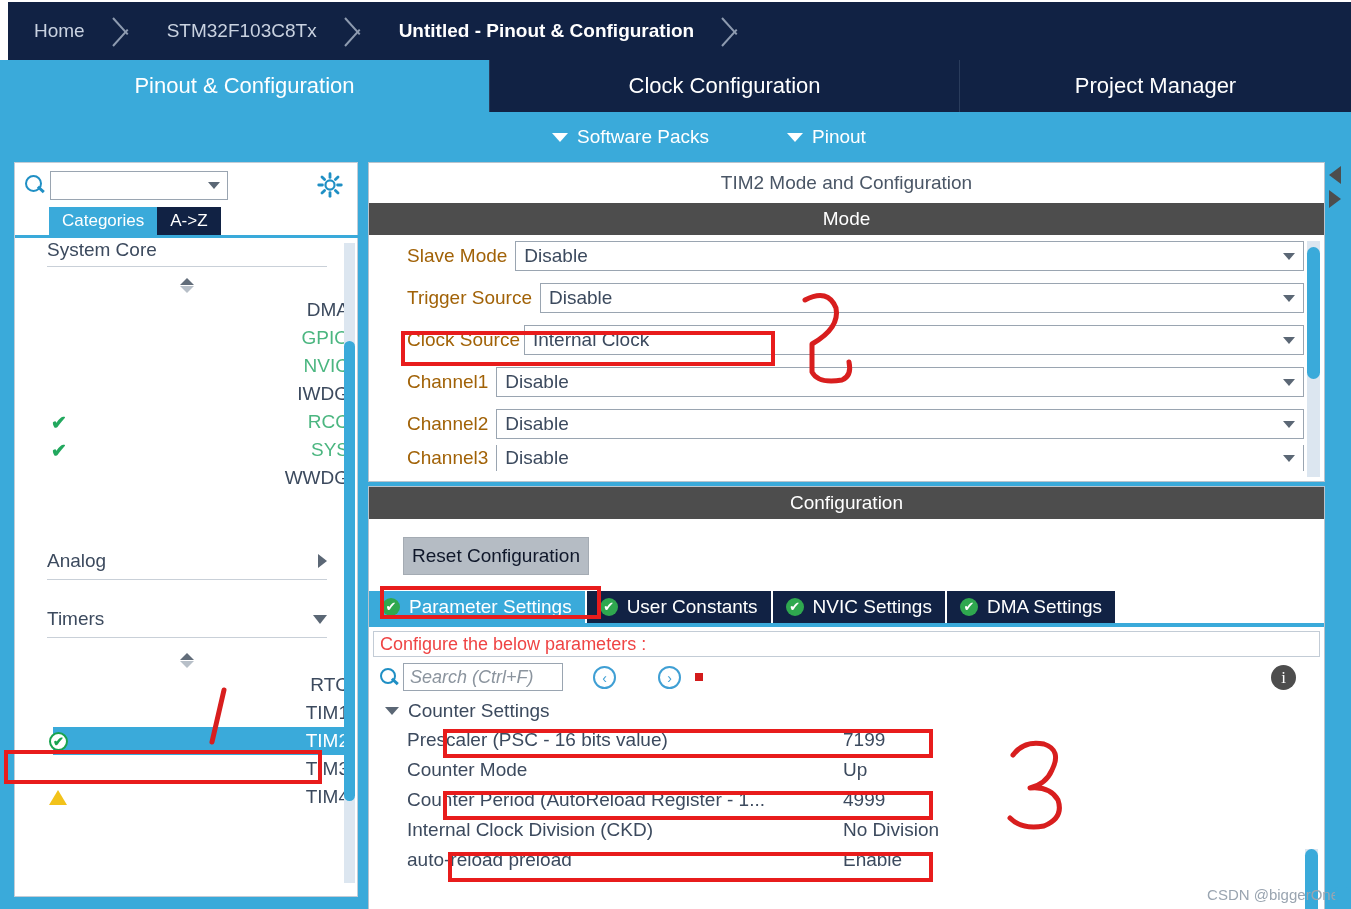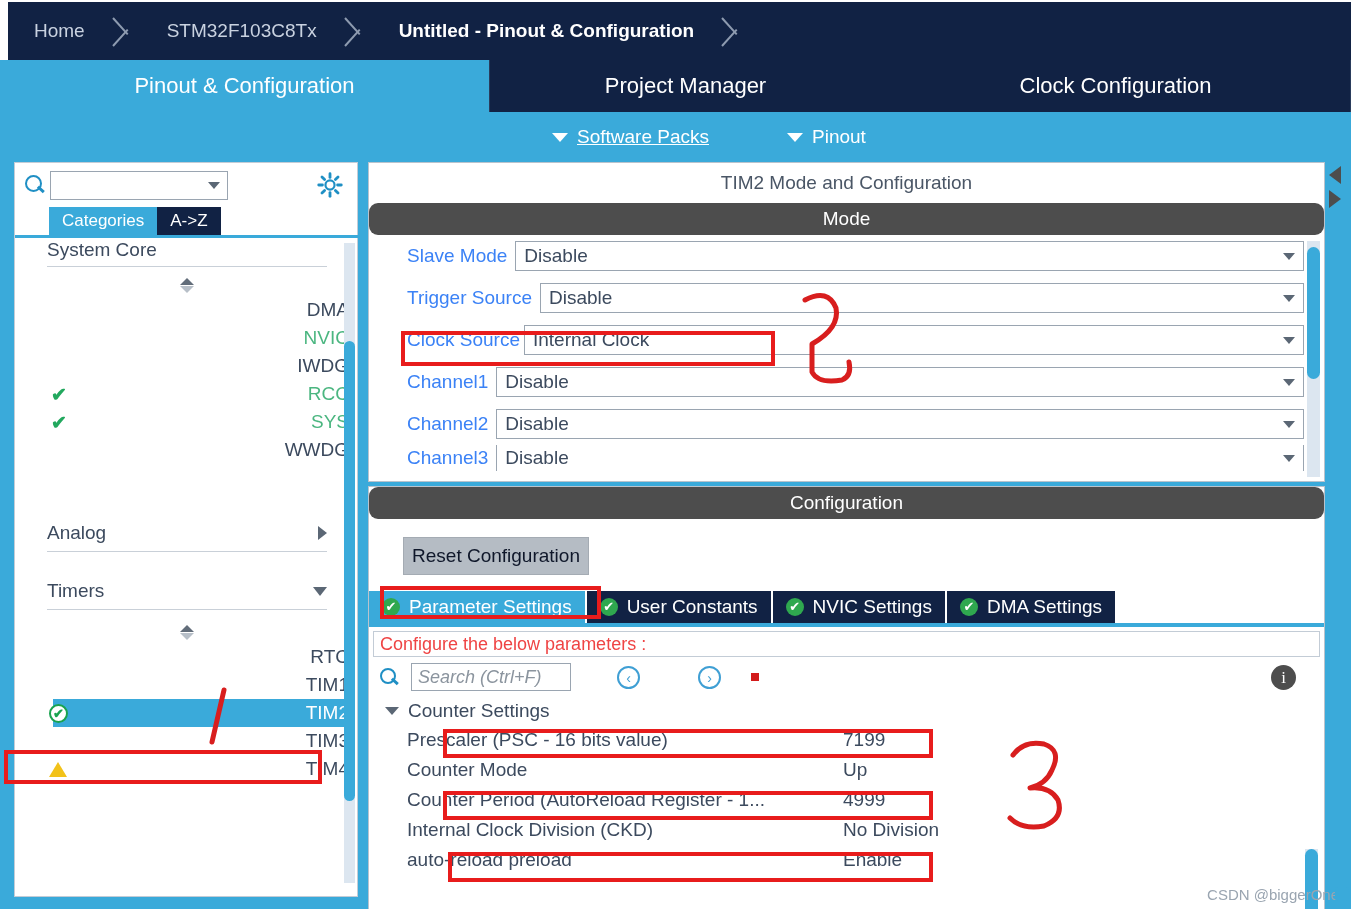--- a/index.html
+++ b/index.html
@@ -46,21 +46,21 @@
   .tab.t3 { width: 391px; border-right: none; }
 
   .subbar {
     position: absolute; left: 0; top: 112px; width: 1351px; height: 50px;
     background: #3aaada; display: flex; align-items: center;
   }
   .subitem {
     display: flex; align-items: center; gap: 9px;
     color: #ffffff; font-size: 19px; white-space: nowrap;
   }
-  .subitem.sp1 { margin-left: 552px; text-decoration: underline; }
+  .subitem.sp1 { margin-left: 552px; }
   .subitem.sp2 { margin-left: 78px; }
   .chev-d {
     width: 0; height: 0; border-left: 8px solid transparent;
     border-right: 8px solid transparent; border-top: 9px solid #ffffff;
   }
 
   
   .body-area {
     position: absolute; left: 0; top: 162px; width: 1351px; height: 747px;
     background: #3aaada;
@@ -177,26 +177,26 @@
   .modepanel {
     position: absolute; left: 368px; top: 0px; width: 957px; height: 320px;
     background: #ffffff; border: 1px solid #b9c3cd;
   }
   .panel-title {
     height: 40px; display: flex; align-items: center; justify-content: center;
     font-size: 19px; color: #4a5666; background: #ffffff;
   }
   .band {
     height: 32px; background: #4d4d4d; color: #ffffff; font-size: 19px;
-    display: flex; align-items: center; justify-content: center; border-radius: 9px;
+    display: flex; align-items: center; justify-content: center;
   }
   .formrow {
     height: 42px; display: flex; align-items: center; padding-left: 38px; padding-right: 20px;
   }
-  .flabel { font-size: 19px; color: #3b82f6; white-space: nowrap; }
+  .flabel { font-size: 19px; color: #a16207; white-space: nowrap; }
   .fsel {
     flex: 1; height: 30px; margin-left: 8px; border: 1px solid #9aa5b1; background: #fff;
     display: flex; align-items: center; padding: 0 8px; font-size: 19px; color: #3c4a5e;
     justify-content: space-between;
   }
   .fsel.clipped { overflow: hidden; }
   .msb {
     position: absolute; right: 4px; top: 78px; width: 13px; height: 236px;
     background: #dce6f0;
   }
@@ -227,21 +227,21 @@
   .ckg {
     width: 18px; height: 18px; border-radius: 50%; background: #2fa84f;
     color: #ffffff; font-size: 13px; line-height: 18px; text-align: center;
     flex: 0 0 18px;
   }
   .notestrip {
     margin: 8px 4px 0 4px; height: 26px; border: 1px solid #c3ccd6;
     display: flex; align-items: center; padding-left: 6px;
     font-size: 18px; color: #ef4444;
   }
-  .ptoolbar { height: 40px; display: flex; align-items: center; padding-left: 10px; gap: 8px; }
+  .ptoolbar { height: 40px; display: flex; align-items: center; padding-left: 10px; gap: 0; }
   .mag2 { width: 20px; height: 20px; position: relative; flex: 0 0 20px; margin-right: 4px; }
   .mag2::before {
     content: ""; position: absolute; left: 1px; top: 1px; width: 12px; height: 12px;
     border: 2.5px solid #1f8fc4; border-radius: 50%;
   }
   .mag2::after {
     content: ""; position: absolute; left: 12px; top: 13px; width: 8px; height: 2.5px;
     background: #1f8fc4; transform: rotate(42deg);
   }
   .pinput {
@@ -326,25 +326,25 @@
     <div class="crumb active">
       <span>Untitled - Pinout &amp; Configuration</span>
     </div>
     <div class="crumb-sep"></div>
   </div>
 
   <div class="tabbar">
     <div class="tab t1">
       <span>Pinout &amp; Configuration</span>
     </div>
+    <div class="tab t2">
+      <span>Clock Configuration</span>
+    </div>
     <div class="tab t3">
       <span>Project Manager</span>
-    </div>
-    <div class="tab t2">
-      <span>Clock Configuration</span>
     </div>
   </div>
 
   <div class="subbar">
     <div class="subitem sp1">
       <span class="chev-d"></span>
       <span>Software Packs</span>
     </div>
     <div class="subitem sp2">
       <span class="chev-d"></span>
@@ -395,20 +395,23 @@
 
         <div class="spinner">
           <span class="sp-up"></span>
           <span class="sp-dn"></span>
         </div>
 
         <div class="leaf">
           <span>DMA</span>
         </div>
         <div class="leaf green">
+          <span>GPIO</span>
+        </div>
+        <div class="leaf green">
           <span>NVIC</span>
         </div>
         <div class="leaf">
           <span>IWDG</span>
         </div>
         <div class="leaf green">
           <span class="ck">✔</span>
           <span>RCC</span>
         </div>
         <div class="leaf green">

